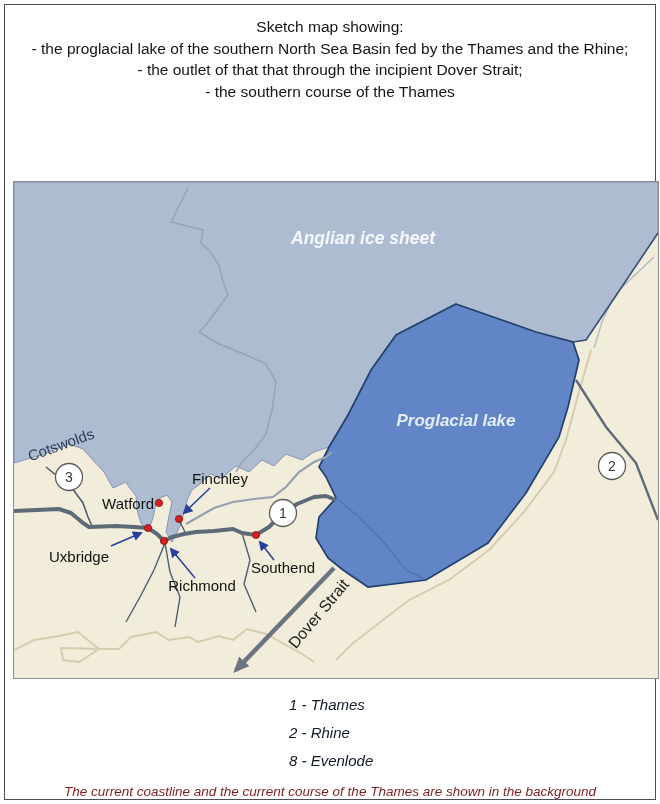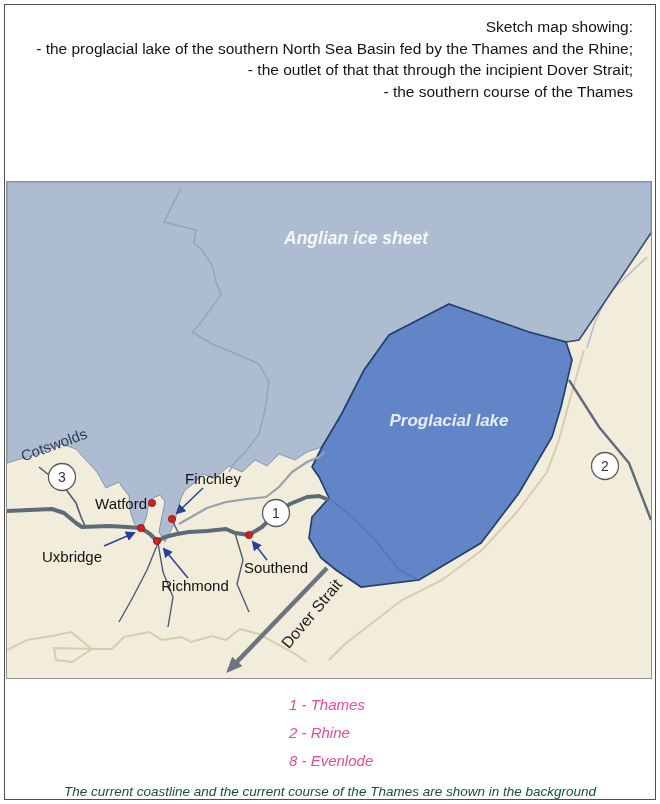--- a/index.html
+++ b/index.html
@@ -2,26 +2,26 @@
 <html><head>
 <meta charset="utf-8">
 <style>
   html,body{margin:0;padding:0;background:#e8e8e8;}
   .frame{width:660px;height:804px;background:#ffffff;box-sizing:border-box;
          padding:4px;font-family:"Liberation Sans",sans-serif;}
   .inner{width:100%;height:100%;border:1px solid #4f4f4f;box-sizing:border-box;
          background:#ffffff;display:flex;flex-direction:column;}
   .title-panel{height:176px;box-sizing:border-box;padding-top:11px;text-align:center;
                color:#141414;font-size:15.5px;line-height:21.5px;}
-  .title-panel div{max-width:606px;margin:0 auto;text-align:right;}
-  .map-panel{margin-left:1px;width:646px;height:500px;box-sizing:border-box;
+  .title-panel div{max-width:606px;margin:0 auto;}
+  .map-panel{margin-left:8px;width:646px;height:500px;box-sizing:border-box;
              border:1px solid #8d8d8d;overflow:hidden;}
   .legend-panel{flex:1;box-sizing:border-box;padding-top:12px;}
-  .legend-items{margin-left:284px;font-style:italic;color:#ec4899;font-size:15px;line-height:28px;}
-  .legend-note{text-align:center;font-style:italic;color:#14532d;font-size:13.5px;margin-top:9px;}
+  .legend-items{margin-left:284px;font-style:italic;color:#0f172a;font-size:15px;line-height:28px;}
+  .legend-note{text-align:center;font-style:italic;color:#7f1d1d;font-size:13.5px;margin-top:9px;}
   svg text{font-family:"Liberation Sans",sans-serif;}
 </style>
 </head>
 <body>
 
 <div class="frame">
  <div class="inner">
 
   <div class="title-panel">
     <div>Sketch map showing:</div>

